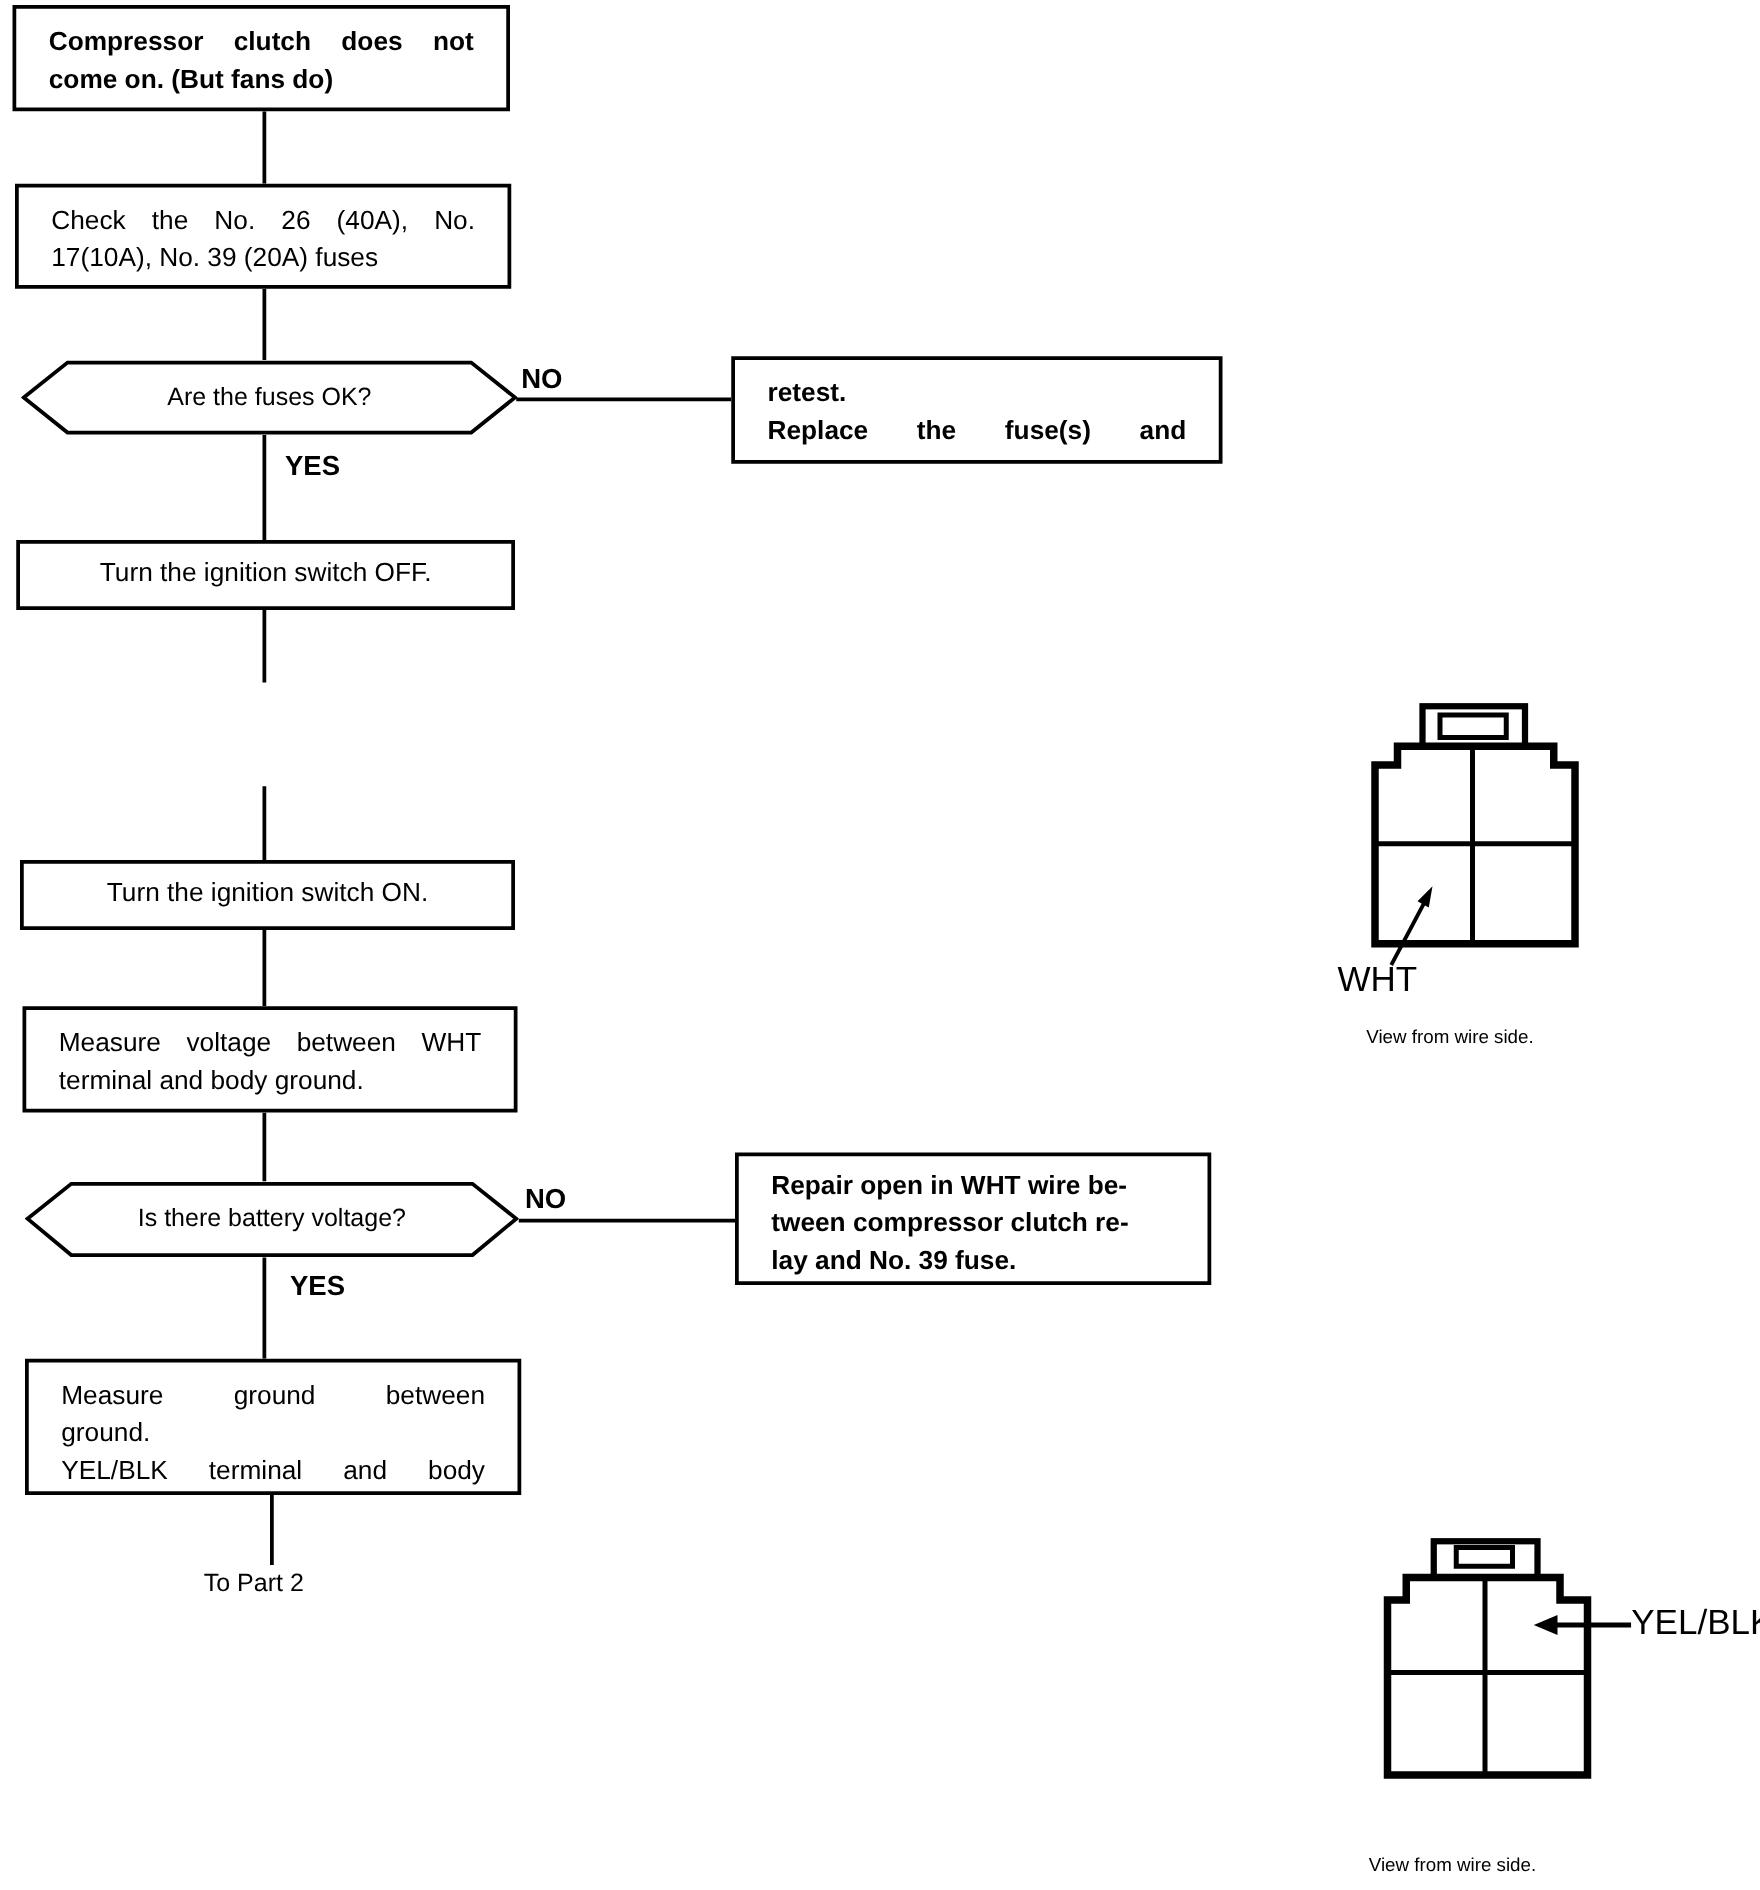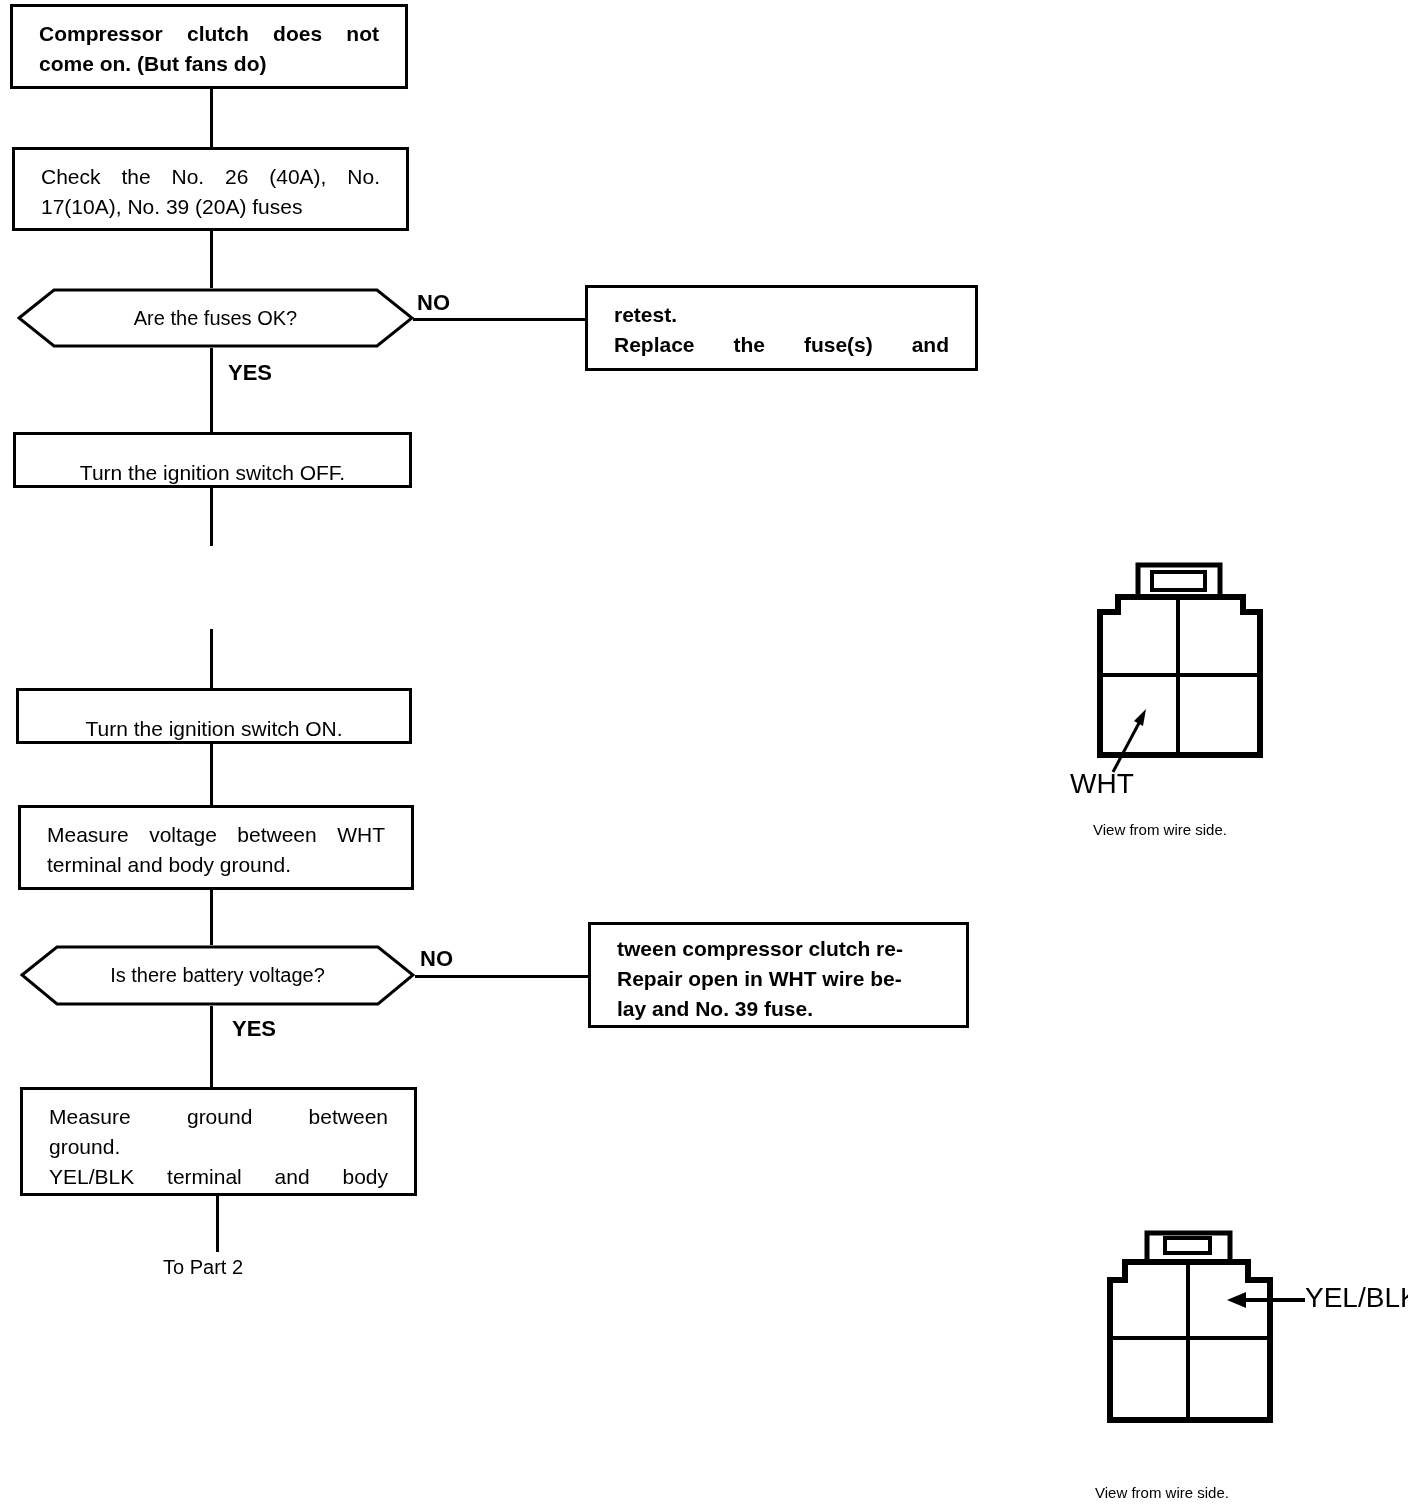--- a/index.html
+++ b/index.html
@@ -10,21 +10,21 @@
     -webkit-font-smoothing:none;
   }
   .canvas { position:absolute; left:0; top:0; width:1408px; height:1512px; background:#fff; }
 
   .node {
     position:absolute; border:3px solid #000; background:#fff;
     padding:12px 26px 0 26px; font-size:21px;
   }
   .node .ln { line-height:30px; }
   .node .ln.fill { text-align:justify; text-align-last:justify; }
-  .node.center { display:flex; align-items:flex-end; justify-content:center; padding:0 10px; }
+  .node.center { display:flex; align-items:flex-start; justify-content:center; padding:12px 10px; }
   .bold { font-weight:bold; }
 
   .vline { position:absolute; width:3px; background:#000; }
   .hline { position:absolute; height:3px; background:#000; }
 
   .hex { position:absolute; }
   .hex svg { position:absolute; left:0; top:0; width:100%; height:100%; }
   .hex-label {
     position:absolute; left:0; top:0; right:0; bottom:0;
     display:flex; align-items:center; justify-content:center;
@@ -98,22 +98,22 @@
     <svg viewBox="0 0 395 61" preserveAspectRatio="none">
       <polygon points="2,30 37,2 358,2 393,30 358,59 37,59" fill="#ffffff" stroke="#000000" stroke-width="3"></polygon>
     </svg>
     <div class="hex-label">Is there battery voltage?</div>
   </div>
 
   <div class="edge-label" style="left:420px; top:948px">NO</div>
   <div class="edge-label" style="left:232px; top:1018px">YES</div>
 
   <div class="node bold" style="left:588px; top:922px; width:381px; height:106px; padding-top:9px">
+    <div class="ln">Repair open in WHT wire be-</div>
     <div class="ln">tween compressor clutch re-</div>
-    <div class="ln">Repair open in WHT wire be-</div>
     <div class="ln">lay and No. 39 fuse.</div>
   </div>
 
   <div class="node" style="left:20px; top:1087px; width:397px; height:109px">
     <div class="ln fill">Measure ground between</div>
     <div class="ln">ground.</div>
     <div class="ln fill">YEL/BLK terminal and body</div>
   </div>
 
   <div class="plain-label" style="left:163px; top:1256px">To Part 2</div>

